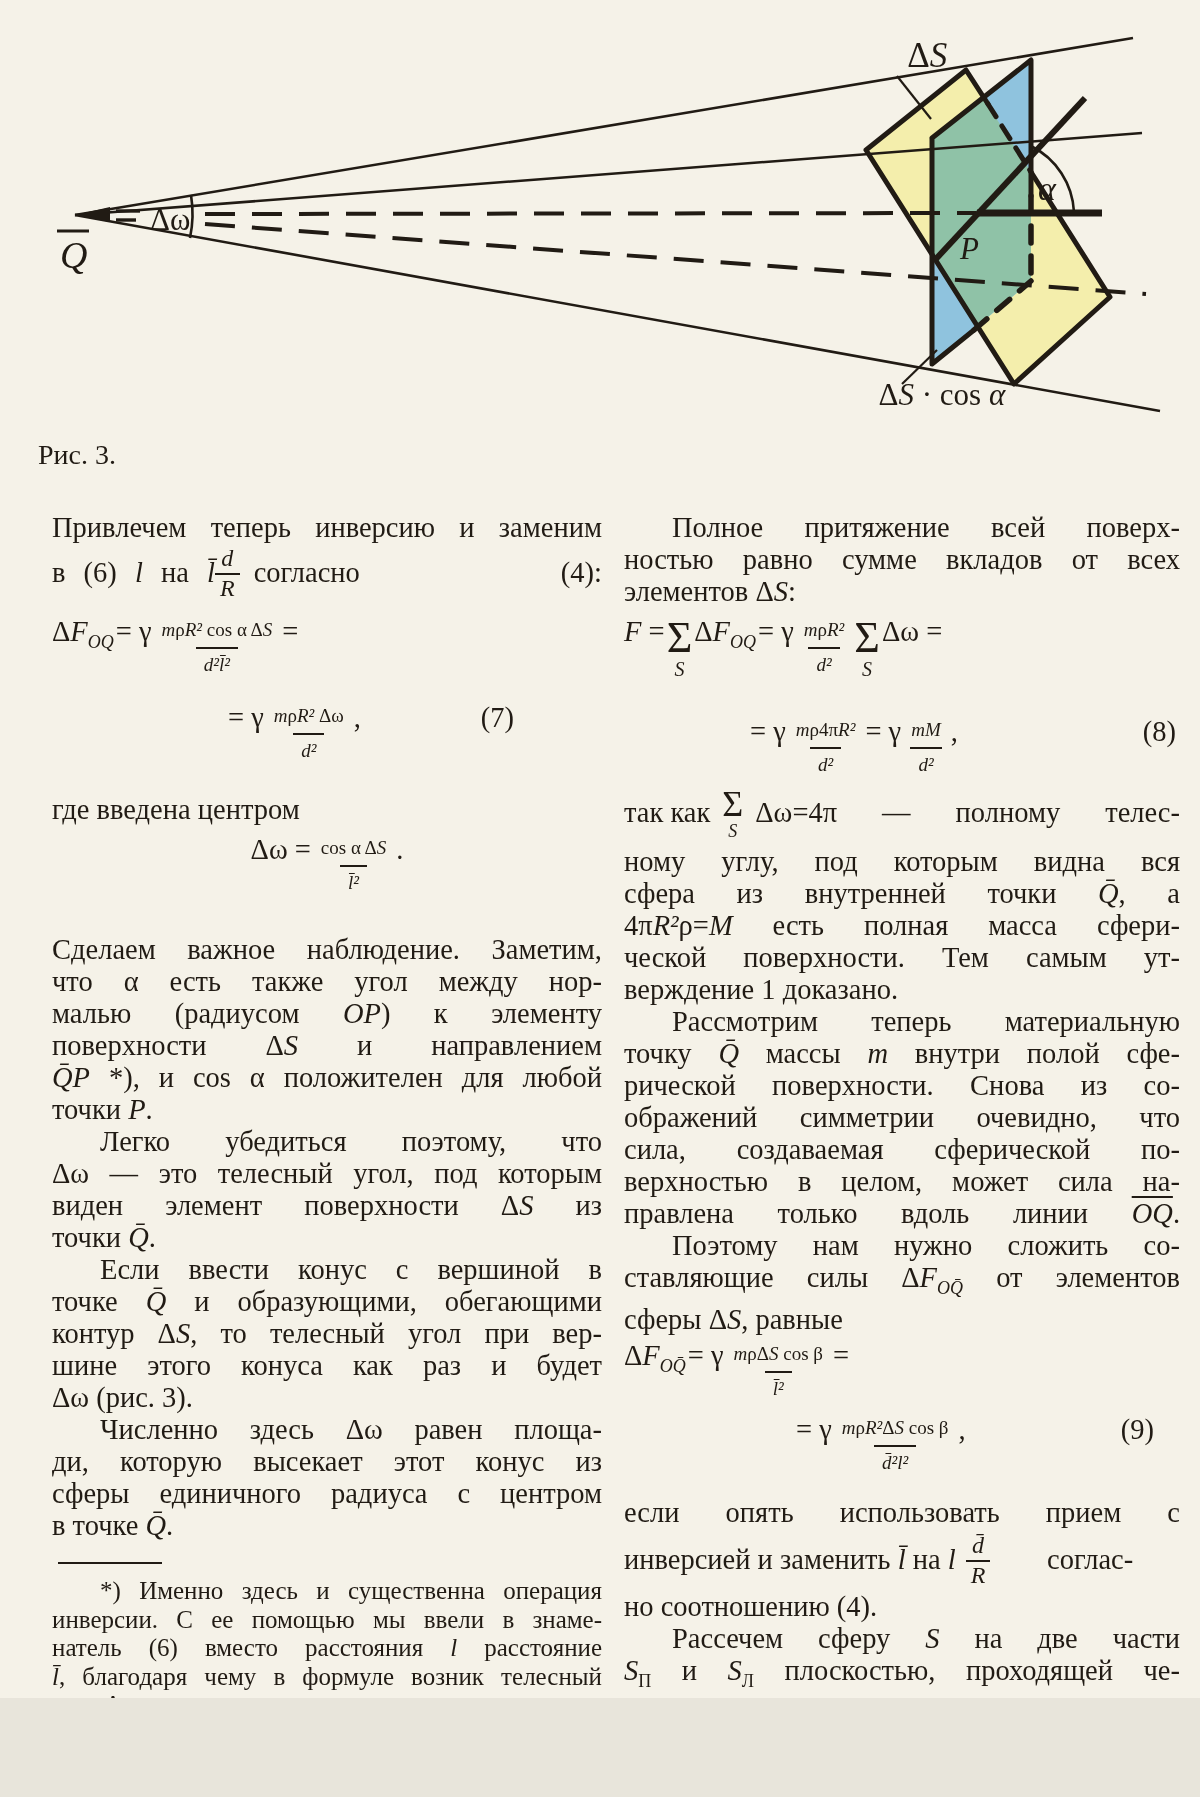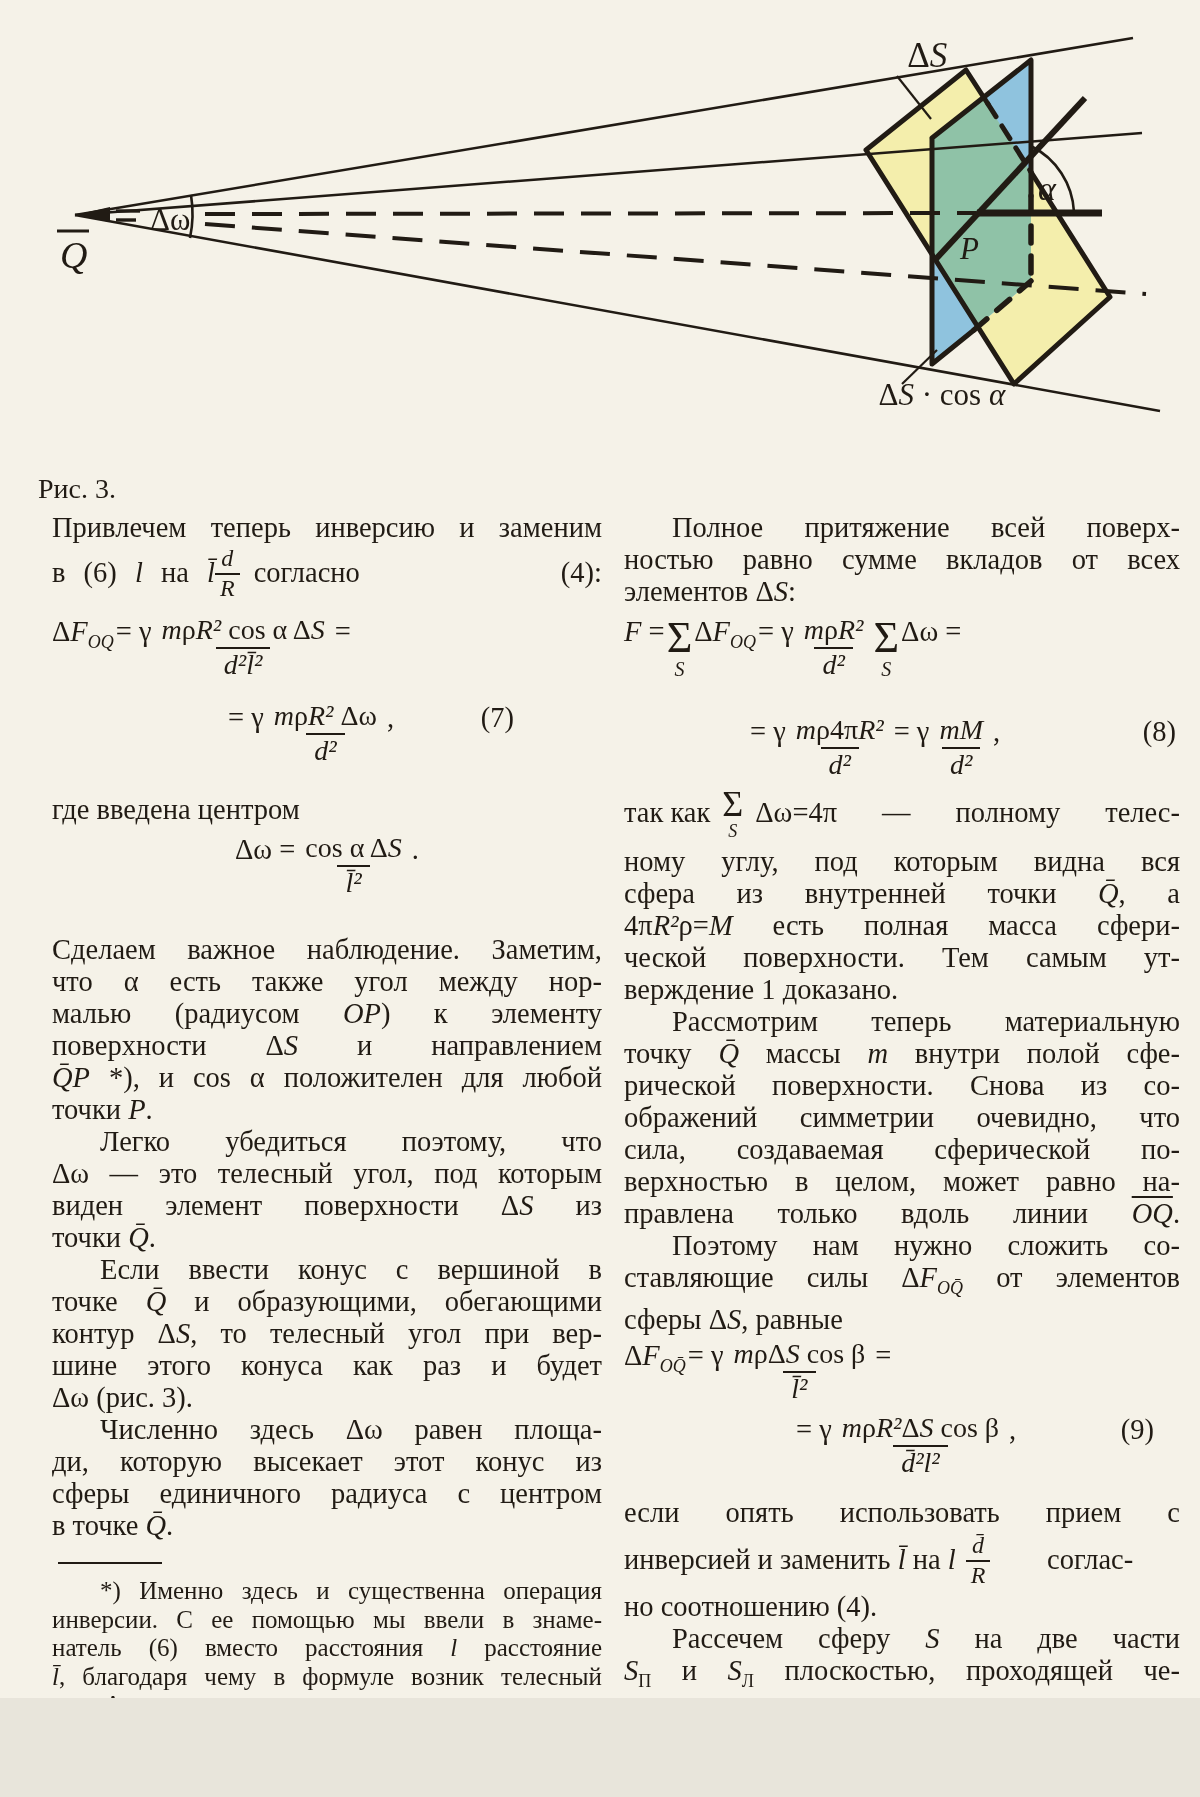--- a/index.html
+++ b/index.html
@@ -1,32 +1,32 @@
 <!DOCTYPE html>
 <html><head>
 <meta charset="utf-8">
 <style>
   html,body{margin:0;padding:0;background:#e8e5db;}
   .page{position:relative;width:1200px;height:1698px;background:#f5f2e8;
         font-family:"Liberation Serif","DejaVu Serif",serif;color:#211b14;overflow:hidden;}
   .fig{position:absolute;left:0;top:0;}
   .fig text{fill:#211b14;white-space:pre;font-family:"Liberation Serif","DejaVu Serif",serif;}
   .it{font-style:italic;}
-  .caption{position:absolute;left:38px;top:473px;font-size:28px;}
+  .caption{position:absolute;left:38px;top:439px;font-size:28px;}
   .col{position:absolute;top:512px;font-size:28.5px;line-height:32px;}
   .colL{left:52px;width:550px;}
   .colR{left:624px;width:556px;}
   .line{text-align:justify;text-align-last:justify;}
   .last{text-align:justify;text-align-last:auto;}
   .ind{text-indent:48px;}
   .sub{font-size:18px;vertical-align:-7px;}
   .ovl{text-decoration:overline;}
   
   .frac{display:inline-flex;flex-direction:column;align-items:center;
-        font-size:28px;line-height:28px;}
+        font-size:19px;line-height:28px;}
   .frac .num{padding:0 8px 3px;}
   .frac .den{border-top:2.2px solid #211b14;padding:2px 8px 0;}
   
   .ifrac{display:inline-flex;flex-direction:column;align-items:center;
          font-size:24px;line-height:25px;}
   .ifrac .num{padding:0 5px 2px;}
   .ifrac .den{border-top:2px solid #211b14;padding:1px 5px 0;}
   .feq{display:flex;align-items:flex-start;gap:2px;}
   .feq .tag{margin-left:auto;}
   .bsum{display:inline-flex;flex-direction:column;align-items:center;line-height:1;}
@@ -237,21 +237,21 @@
     <div class="line">сфера из внутренней точки <i>Q̄</i>, а</div>
     <div class="line">4π<i>R²</i>ρ=<i>M</i> есть полная масса сфери-</div>
     <div class="line">ческой поверхности. Тем самым ут-</div>
     <div class="line last">верждение 1 доказано.</div>
 
     <div class="line ind">Рассмотрим теперь материальную</div>
     <div class="line">точку <i>Q̄</i> массы <i>m</i> внутри полой сфе-</div>
     <div class="line">рической поверхности. Снова из со-</div>
     <div class="line">ображений симметрии очевидно, что</div>
     <div class="line">сила, создаваемая сферической по-</div>
-    <div class="line">верхностью в целом, может равно на-</div>
+    <div class="line">верхностью в целом, может сила на-</div>
     <div class="line">
       <span>правлена только вдоль линии</span>
       <span class="ovl it">OQ</span><span>.</span>
     </div>
 
     <div class="line ind">Поэтому нам нужно сложить со-</div>
     <div class="line">
       <span>ставляющие силы Δ<i>F</i></span><span class="sub"><i>OQ̄</i></span>
       <span>от элементов</span>
     </div>

